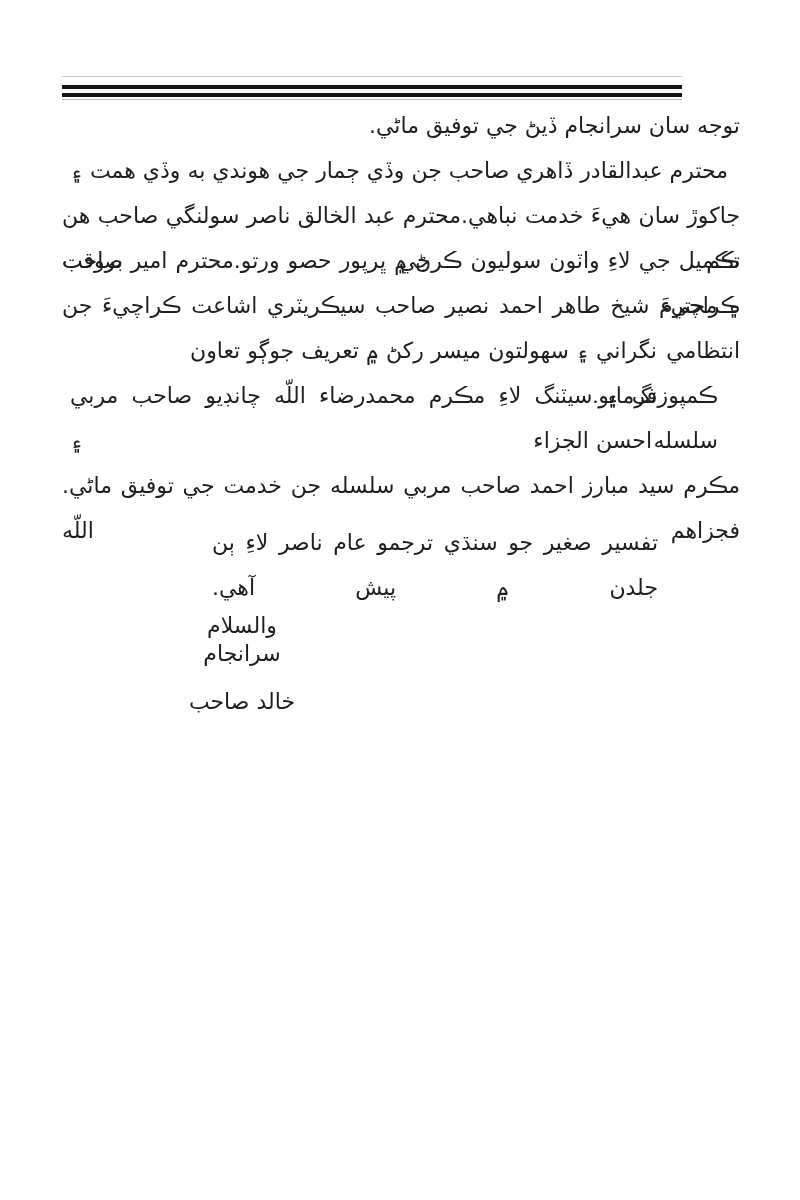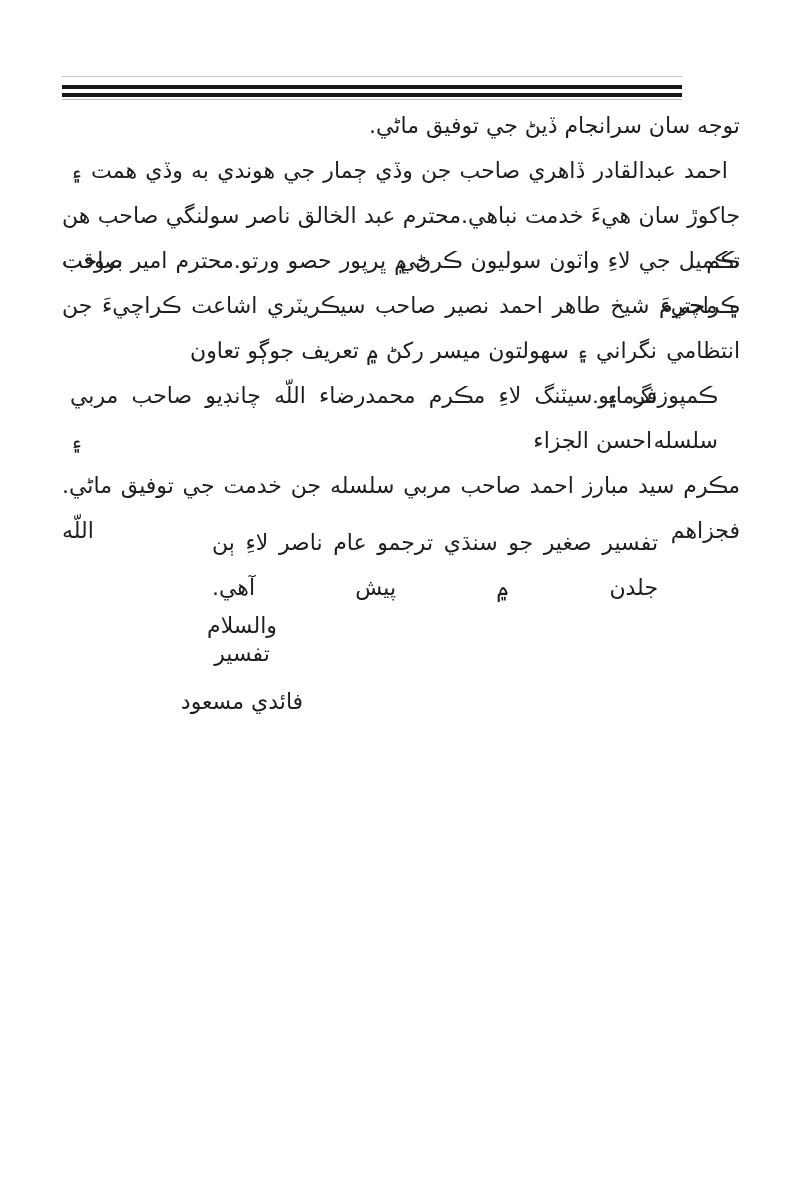--- a/index.html
+++ b/index.html
@@ -93,30 +93,30 @@
 
   <div class="rule-wrap">
     <div class="hairline top"></div>
     <div class="bar upper"></div>
     <div class="bar lower"></div>
     <div class="hairline bottom"></div>
   </div>
 
   <div class="body-text">
     <div class="line l1">توجه سان سرانجام ڏيڻ جي توفيق ماڻي.</div>
-    <div class="line l2 j">احمد عبدالقادر ڏاهري صاحب جن وڏي ڄمار جي هوندي به وڏي همت ۽</div>
+    <div class="line l2 j">محترم عبدالقادر ڏاهري صاحب جن وڏي ڄمار جي هوندي به وڏي همت ۽</div>
     <div class="line l3 j">جاکوڙ سان هيءَ خدمت نباهي.محترم عبد الخالق ناصر سولنگي صاحب هن ڪم جي بروقت</div>
     <div class="line l4 j">تڪميل جي لاءِ واٽون سوليون ڪرڻ ۾ ڀرپور حصو ورتو.محترم امير صاحب ڪراچيءَ</div>
     <div class="line l5 j">۽ محترم شيخ طاهر احمد نصير صاحب سيڪريٽري اشاعت ڪراچيءَ جن انتظامي</div>
     <div class="line l6 j">نگراني ۽ سهولتون ميسر رکڻ ۾ تعريف جوڳو تعاون فرمايو.</div>
     <div class="line l7 j">ڪمپوزنگ ۽ سيٽنگ لاءِ مڪرم محمدرضاء اللّه چانڊيو صاحب مربي سلسله ۽</div>
     <div class="line l9">احسن الجزاء</div>
     <div class="line l8 j">مڪرم سيد مبارز احمد صاحب مربي سلسله جن خدمت جي توفيق ماڻي. فجزاهم اللّه</div>
     <div class="line l10 j">تفسير صغير جو سنڌي ترجمو عام ناصر لاءِ ٻن جلدن ۾ پيش آهي.</div>
   </div>
 
   <div class="signature">
     <div class="sig s1">والسلام</div>
-    <div class="sig s2">تفسير</div>
-    <div class="sig s3">فائدي مسعود</div>
+    <div class="sig s2">سرانجام</div>
+    <div class="sig s3">خالد صاحب</div>
   </div>
 
 </div>
 
 </body></html>

